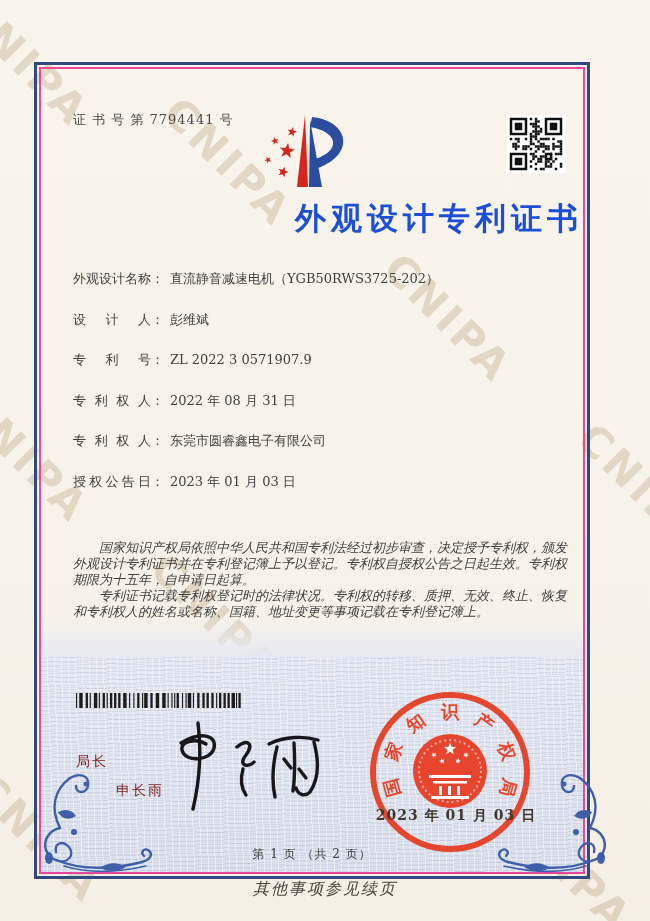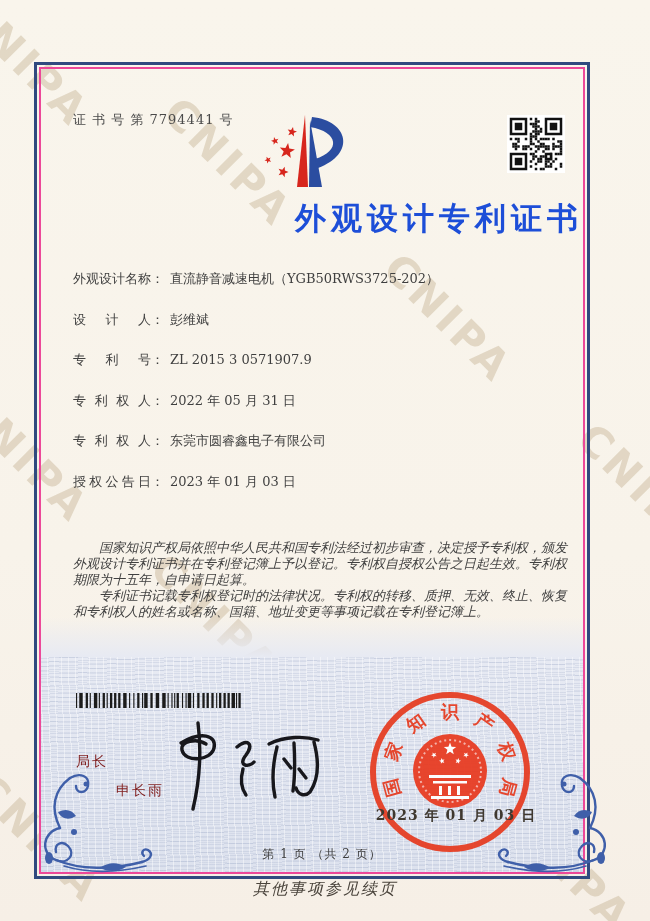--- a/index.html
+++ b/index.html
@@ -51,21 +51,21 @@
   .director{position:absolute;left:35px;font-family:"DejaVu Sans","Liberation Sans",sans-serif;
     font-size:14px;color:#7f1d1d;letter-spacing:2px;}
   .director.t{top:684px;} .director.n{top:713px;margin-left:40px;}
   .signature{position:absolute;left:112px;top:648px;width:190px;height:100px;}
   .seal{position:absolute;left:322px;top:616px;width:175px;height:175px;opacity:.93;}
   .seal-date{
     position:absolute;left:330px;top:738px;width:170px;text-align:center;
     font-size:14px;color:#3f382f;letter-spacing:1px;font-weight:bold;z-index:4;
   }
   .page-num{position:absolute;left:0;top:777px;width:100%;text-align:center;
-    font-size:12px;color:#3c3c3c;letter-spacing:1px;padding-left:10px;}
+    font-size:12px;color:#3c3c3c;letter-spacing:1px;}
   .ornament{position:absolute;width:132px;height:116px;z-index:3;}
   .ornament.bl{left:30px;top:768px;}
   .ornament.br{left:488px;top:768px;transform:scaleX(-1);}
   .continue-note{
     position:absolute;left:0;top:879px;width:100%;text-align:center;
     font-size:16px;font-style:italic;color:#4a443c;letter-spacing:2px;z-index:1;
   }
 </style>
 </head>
 <body>
@@ -220,22 +220,22 @@
       <rect x="7.75" y="42.75" width="7.5" height="7.5" fill="#111"></rect>
       <rect x="37.75" y="37.75" width="7.5" height="7.5" fill="#111"></rect>
       <rect x="40.25" y="40.25" width="2.5" height="2.5" fill="#fff"></rect>
     </svg>
 
   <div class="title">外观设计专利证书</div>
 
   <div class="fields" id="fields">
       <div class="field-row"><span class="pair"><span><i class="jl">外观设计名称</i><span class="fcolon">：</span></span><span class="fvalue">直流静音减速电机（YGB50RWS3725-202）</span></span></div>
       <div class="field-row"><span class="pair"><span><i class="jl">设计人</i><span class="fcolon">：</span></span><span class="fvalue">彭维斌</span></span></div>
-      <div class="field-row"><span class="pair"><span><i class="jl">专利号</i><span class="fcolon">：</span></span><span class="fvalue">ZL 2015 3 0571907.9</span></span></div>
-      <div class="field-row"><span class="pair"><span><i class="jl">专利权人</i><span class="fcolon">：</span></span><span class="fvalue">2022 年 05 月 31 日</span></span></div>
+      <div class="field-row"><span class="pair"><span><i class="jl">专利号</i><span class="fcolon">：</span></span><span class="fvalue">ZL 2022 3 0571907.9</span></span></div>
+      <div class="field-row"><span class="pair"><span><i class="jl">专利权人</i><span class="fcolon">：</span></span><span class="fvalue">2022 年 08 月 31 日</span></span></div>
       <div class="field-row"><span class="pair"><span><i class="jl">专利权人</i><span class="fcolon">：</span></span><span class="fvalue">东莞市圆睿鑫电子有限公司</span></span></div>
       <div class="field-row"><span class="pair"><span><i class="jl">授权公告日</i><span class="fcolon">：</span></span><span class="fvalue">2023 年 01 月 03 日</span></span></div>
     </div>
 
   <div class="paras">
     <p>国家知识产权局依照中华人民共和国专利法经过初步审查，决定授予专利权，颁发外观设计专利证书并在专利登记簿上予以登记。专利权自授权公告之日起生效。专利权期限为十五年，自申请日起算。</p>
     <p>专利证书记载专利权登记时的法律状况。专利权的转移、质押、无效、终止、恢复和专利权人的姓名或名称、国籍、地址变更等事项记载在专利登记簿上。</p>
   </div>
 
   <div class="panel-fade"></div>

